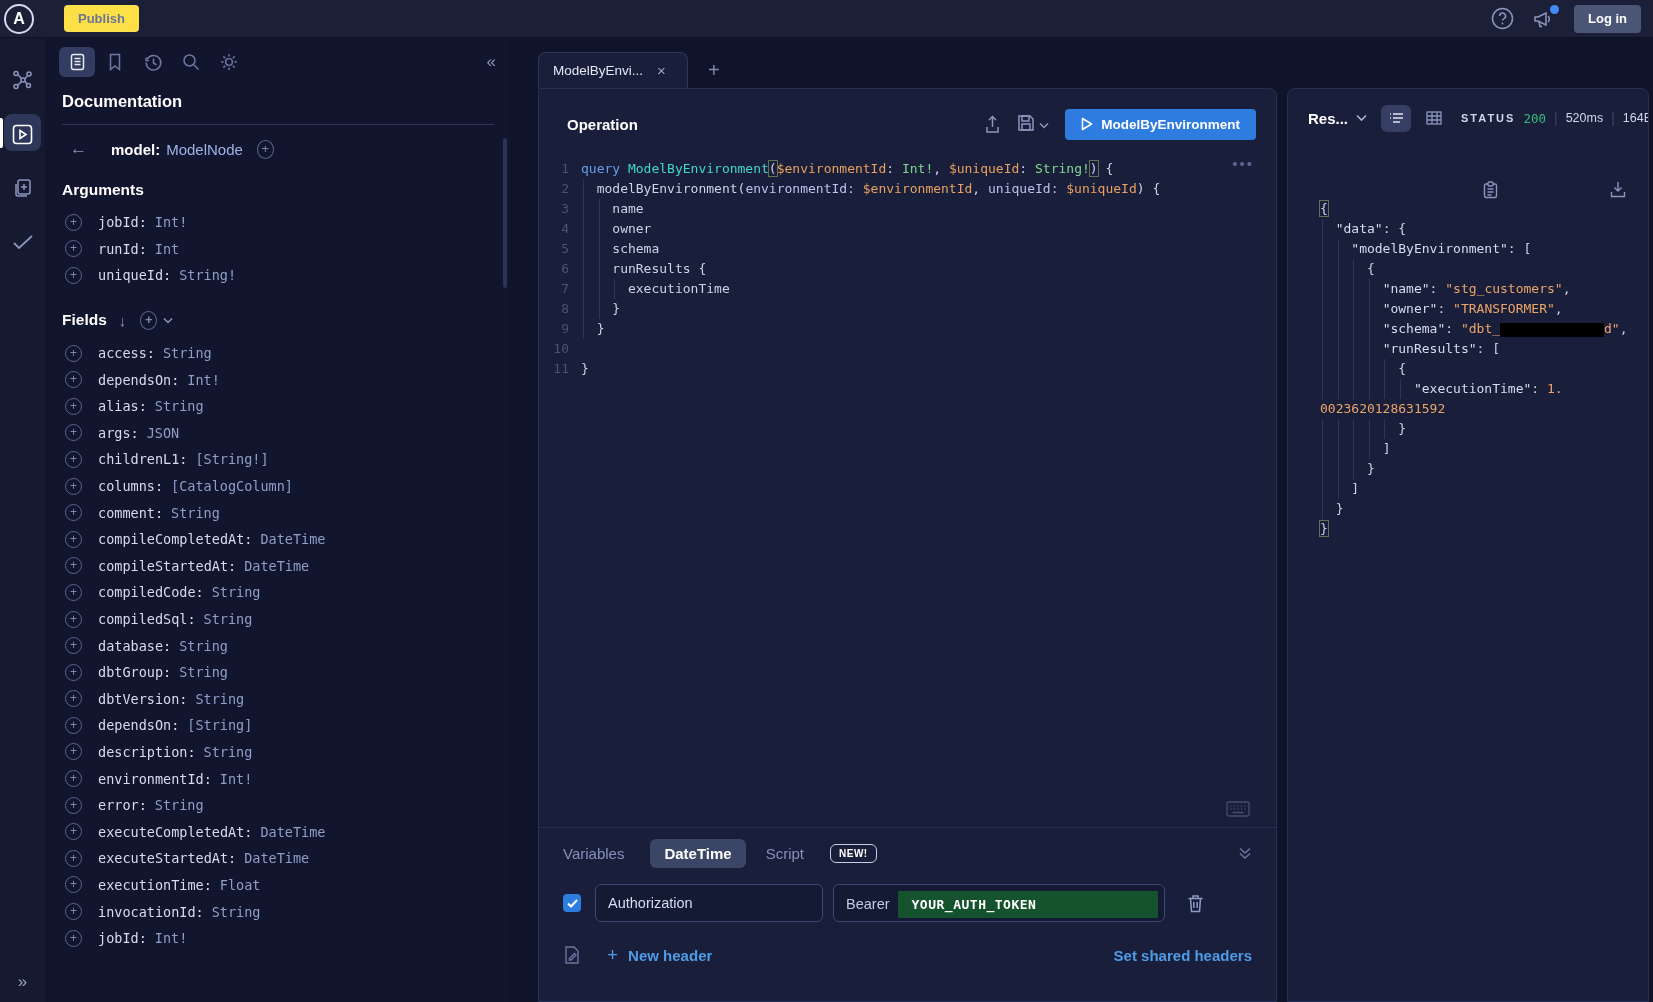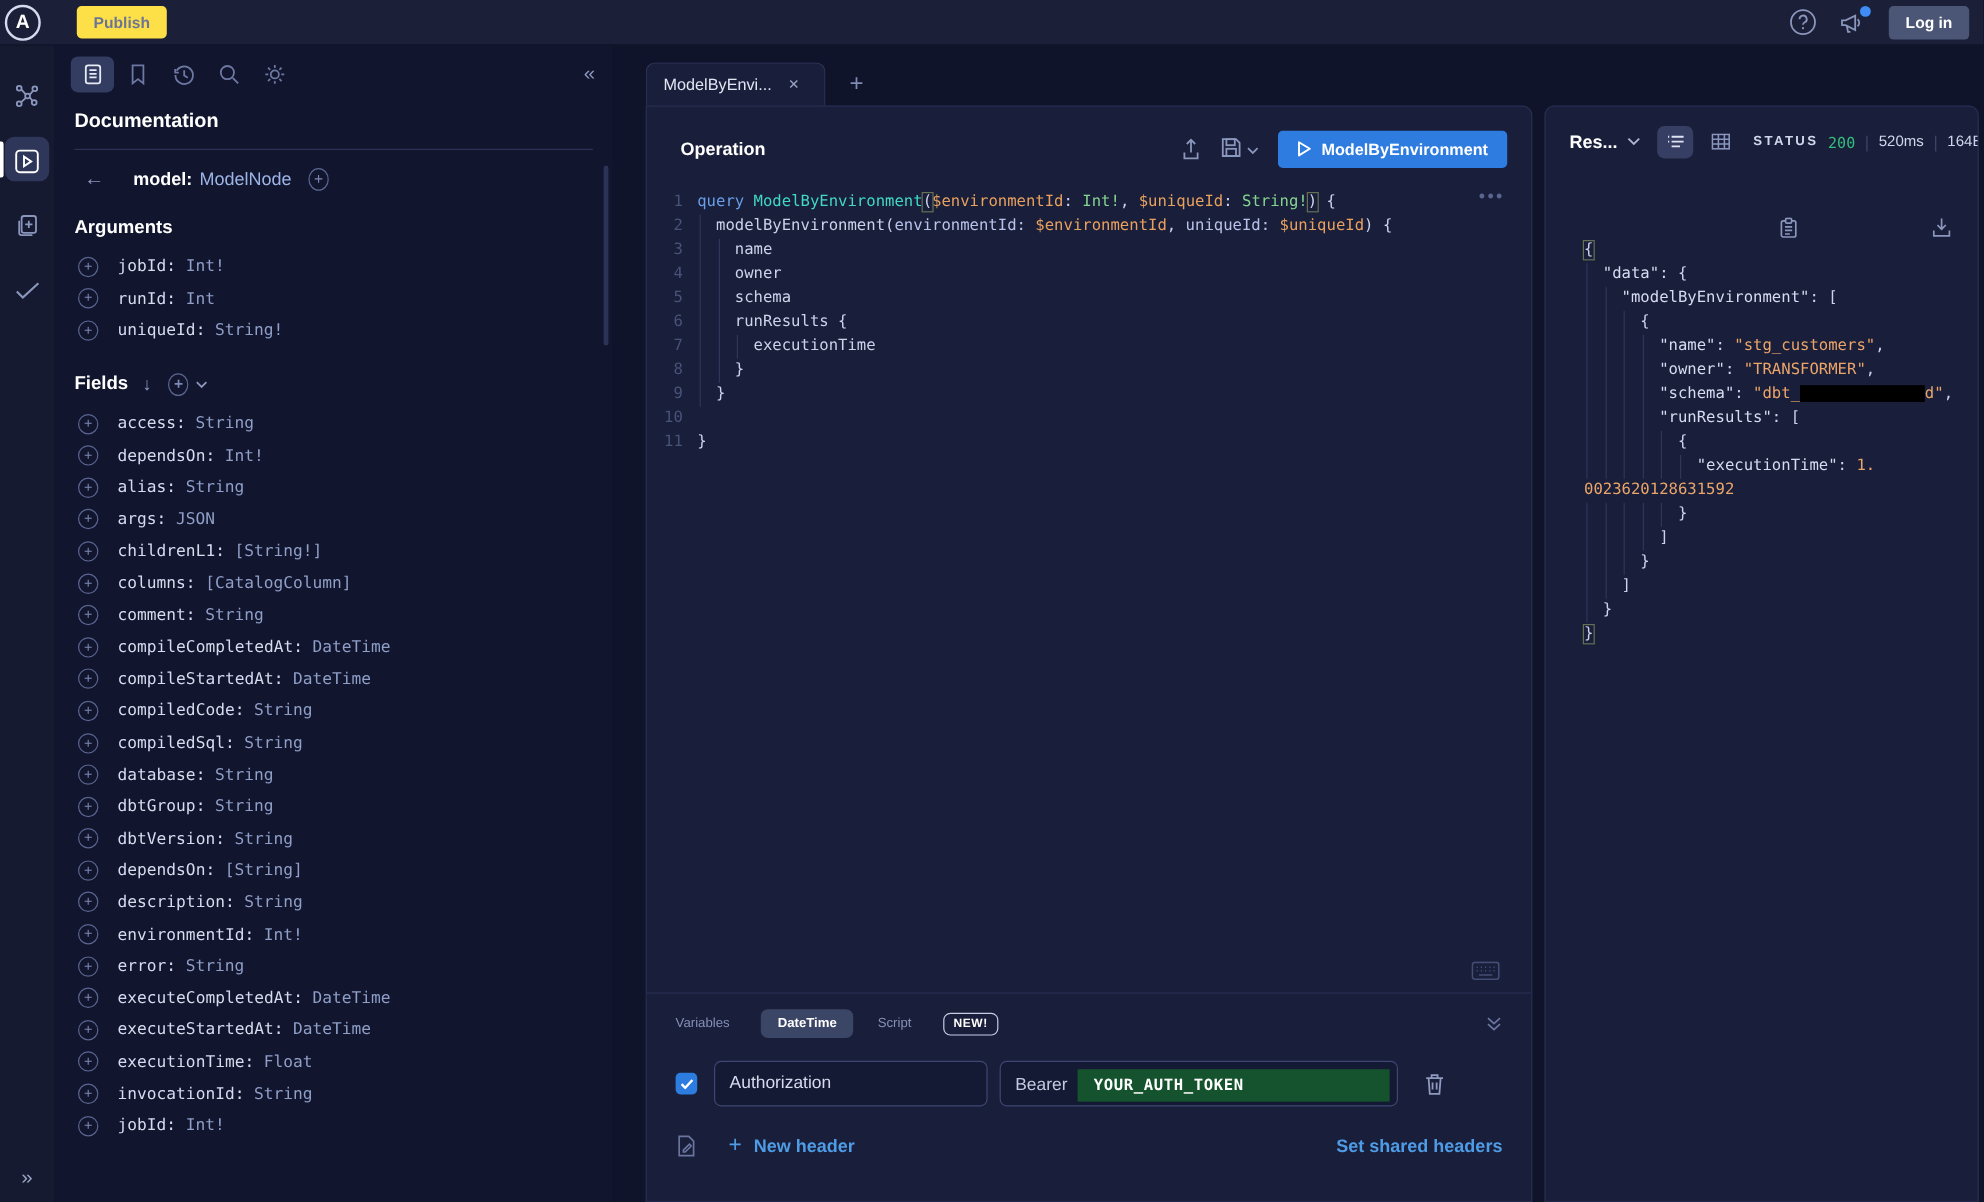--- a/index.html
+++ b/index.html
@@ -86,21 +86,21 @@
   .tk-kw { color:#699fe8; } .tk-op { color:#41d9c5; } .tk-var { color:#e8a15f; }
   .tk-type { color:#83d48f; } .tk-punc { color:#ccd2ea; } .tk-field { color:#ccd2ea; }
   .tk-arg { color:#b9c3ea; }
   .tk-mb { color:#ccd2ea; outline:1px solid #667055; }
   .tk-key { color:#d6dbf0; } .tk-str { color:#eba56a; } .tk-num { color:#eba56a; }
   .tk-redact { display:inline-block; width:104px; height:14px; background:#000; vertical-align:middle; }
 
   
   .headers-section { height:174px; border-top:1px solid #272f54; padding:0 24px; }
   .hp-tabs { height:50px; display:flex; align-items:center; }
-  .hp-tab { font-size:11px; color:#8590b8; margin-right:26px; }
+  .hp-tab { font-size:15px; color:#8590b8; margin-right:26px; }
   .hp-tab.active { background:#3b4566; color:#fff; font-weight:bold; border-radius:6px; padding:6px 14px; margin-right:20px; }
   .new-badge { border:1.5px solid #c6cde4; border-radius:6px; color:#fff; font-size:10px; font-weight:bold; letter-spacing:0.5px; padding:3px 8px; }
   .hp-collapse { margin-left:auto; color:#6a76a0; display:flex; }
   .hp-row { display:flex; align-items:center; margin-top:6px; }
   .hp-check { width:18px; height:18px; background:#2d7ce0; border-radius:4px; display:flex; align-items:center; justify-content:center; flex:0 0 18px; }
   .hp-key { width:228px; height:38px; border:1px solid #3d4772; border-radius:6px; background:#151a34; margin-left:14px; display:flex; align-items:center; padding:0 12px; font-size:14.5px; color:#d6dbee; }
   .hp-value { width:332px; height:38px; border:1px solid #3d4772; border-radius:6px; background:#151a34; margin-left:10px; display:flex; align-items:center; padding:2px 6px 0 12px; }
   .bearer-label { font-size:14.5px; color:#c3cade; margin-right:8px; }
   .token-box { flex:1; height:27px; background:#14532d; display:flex; align-items:center; padding-left:14px; font-family:"DejaVu Sans Mono", monospace; font-size:13px; font-weight:bold; color:#fff; letter-spacing:0.5px; }
   .trash-btn { margin-left:22px; color:#8f9ac0; display:flex; }

